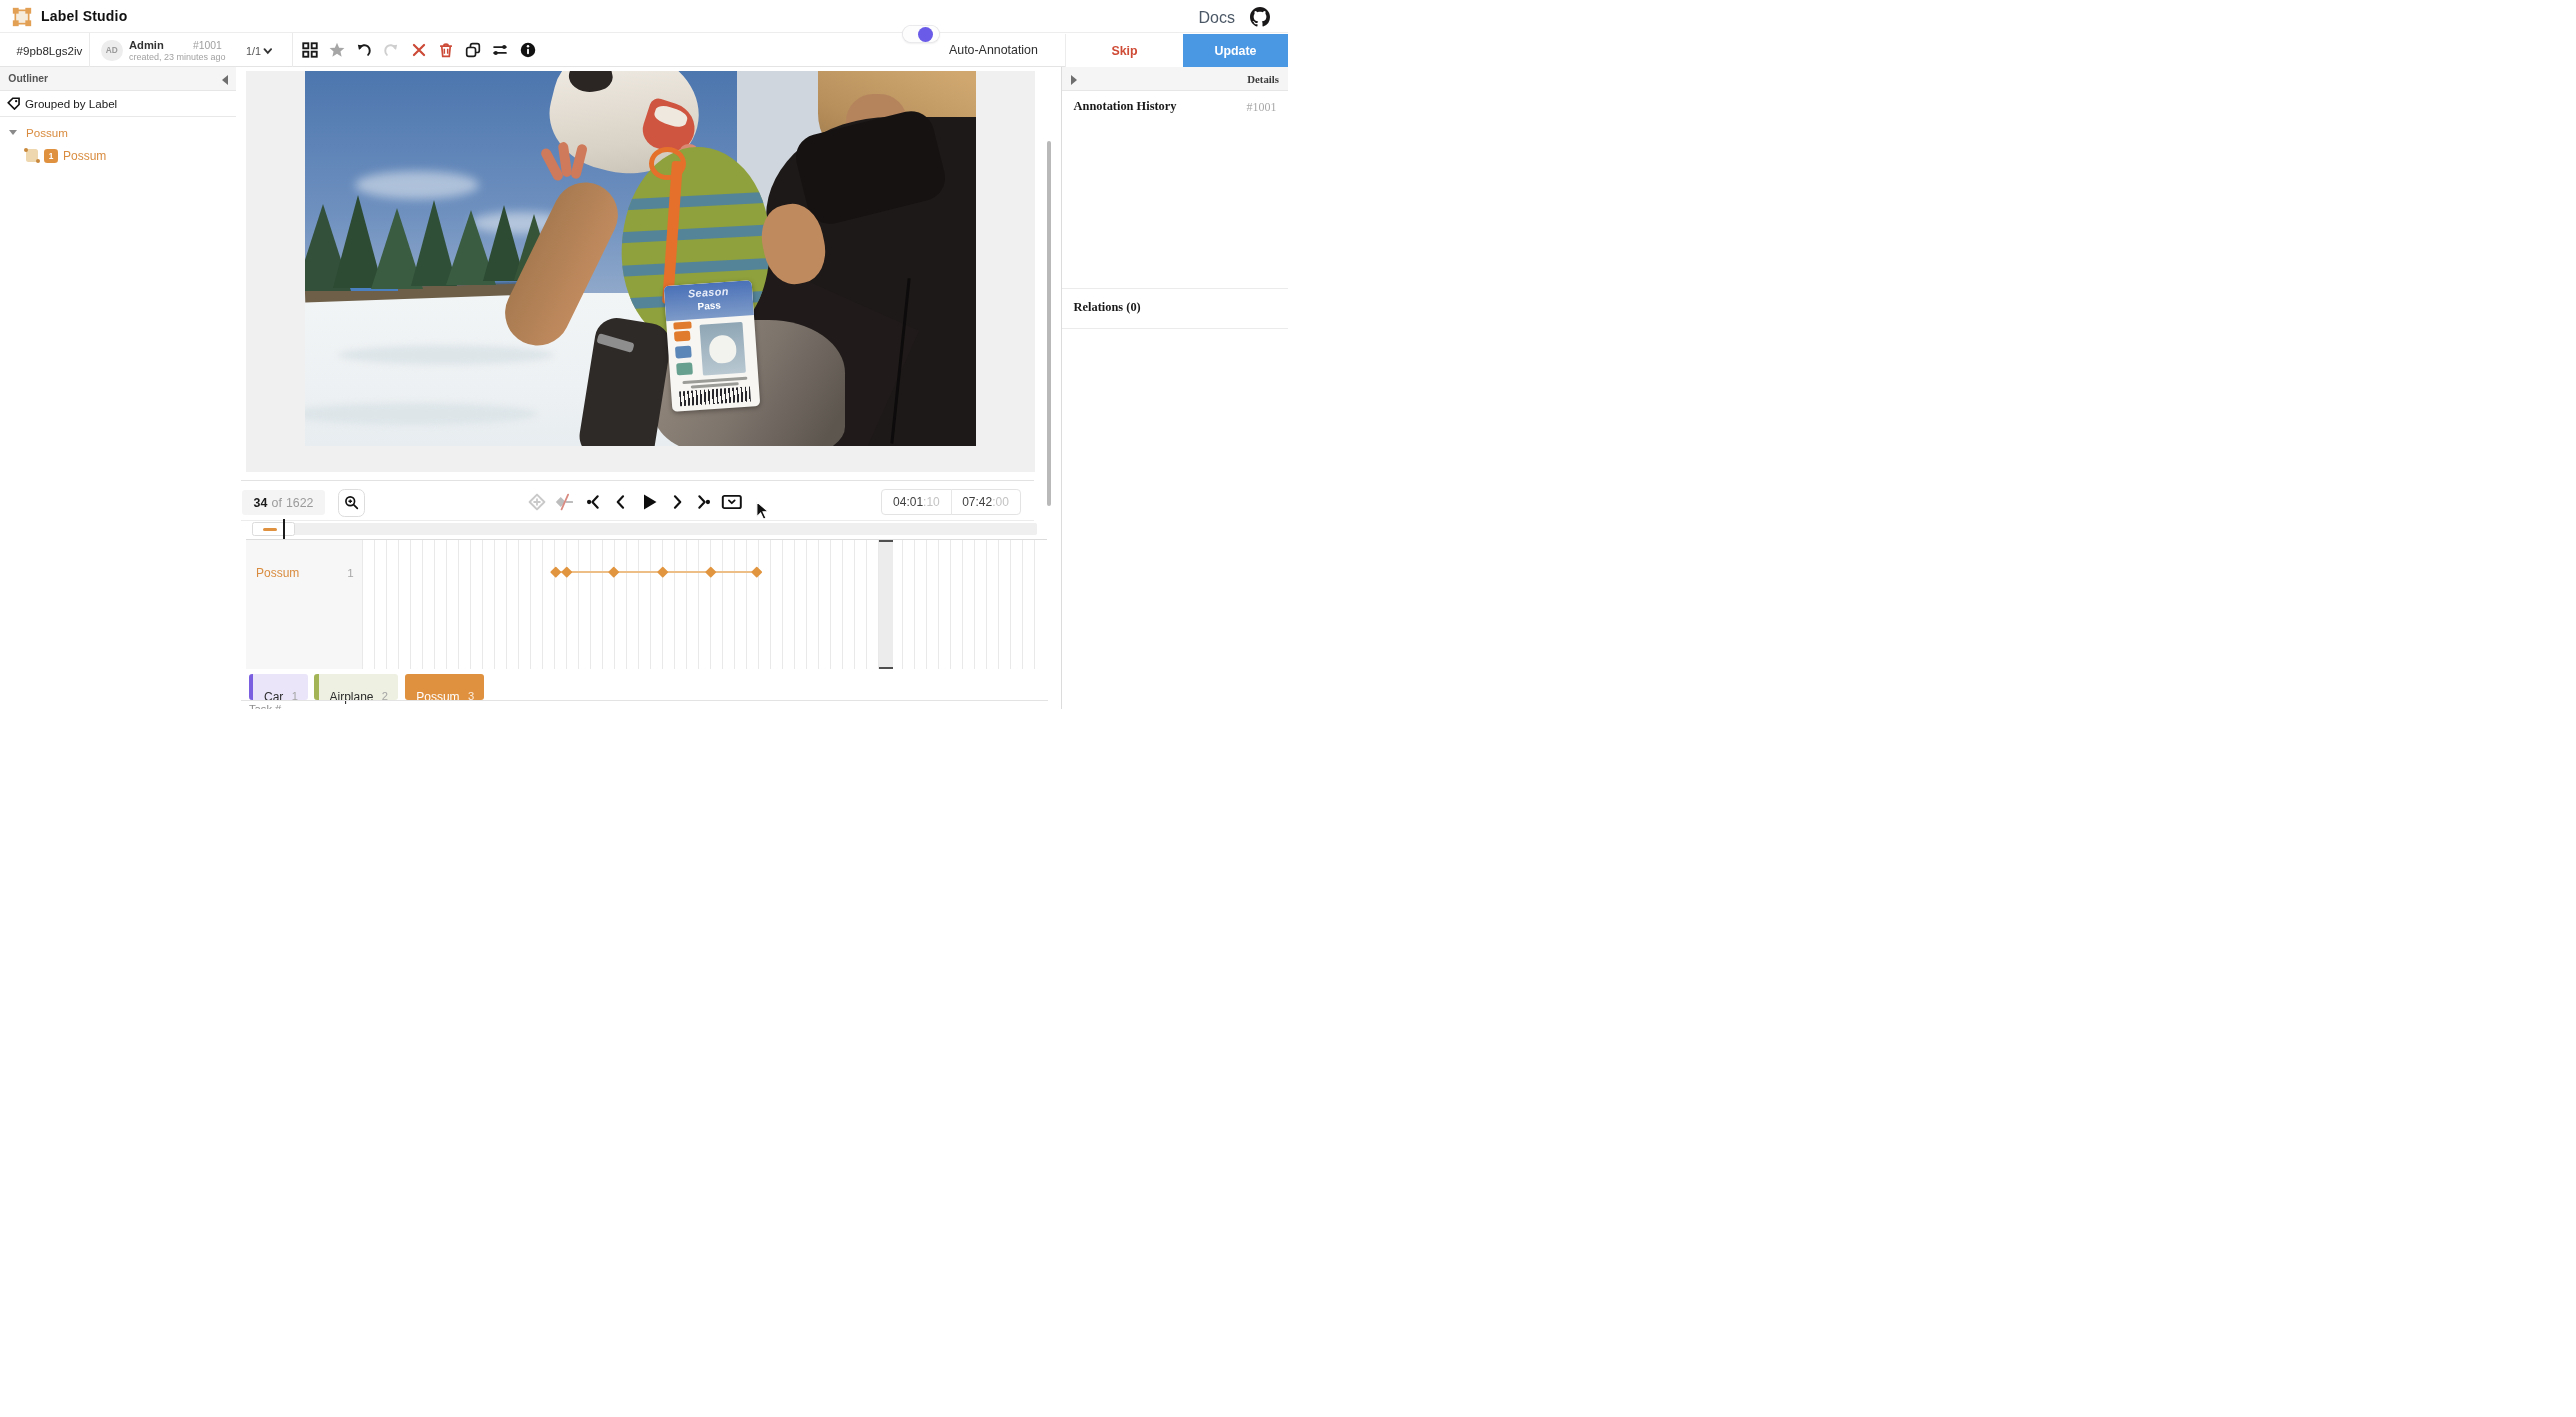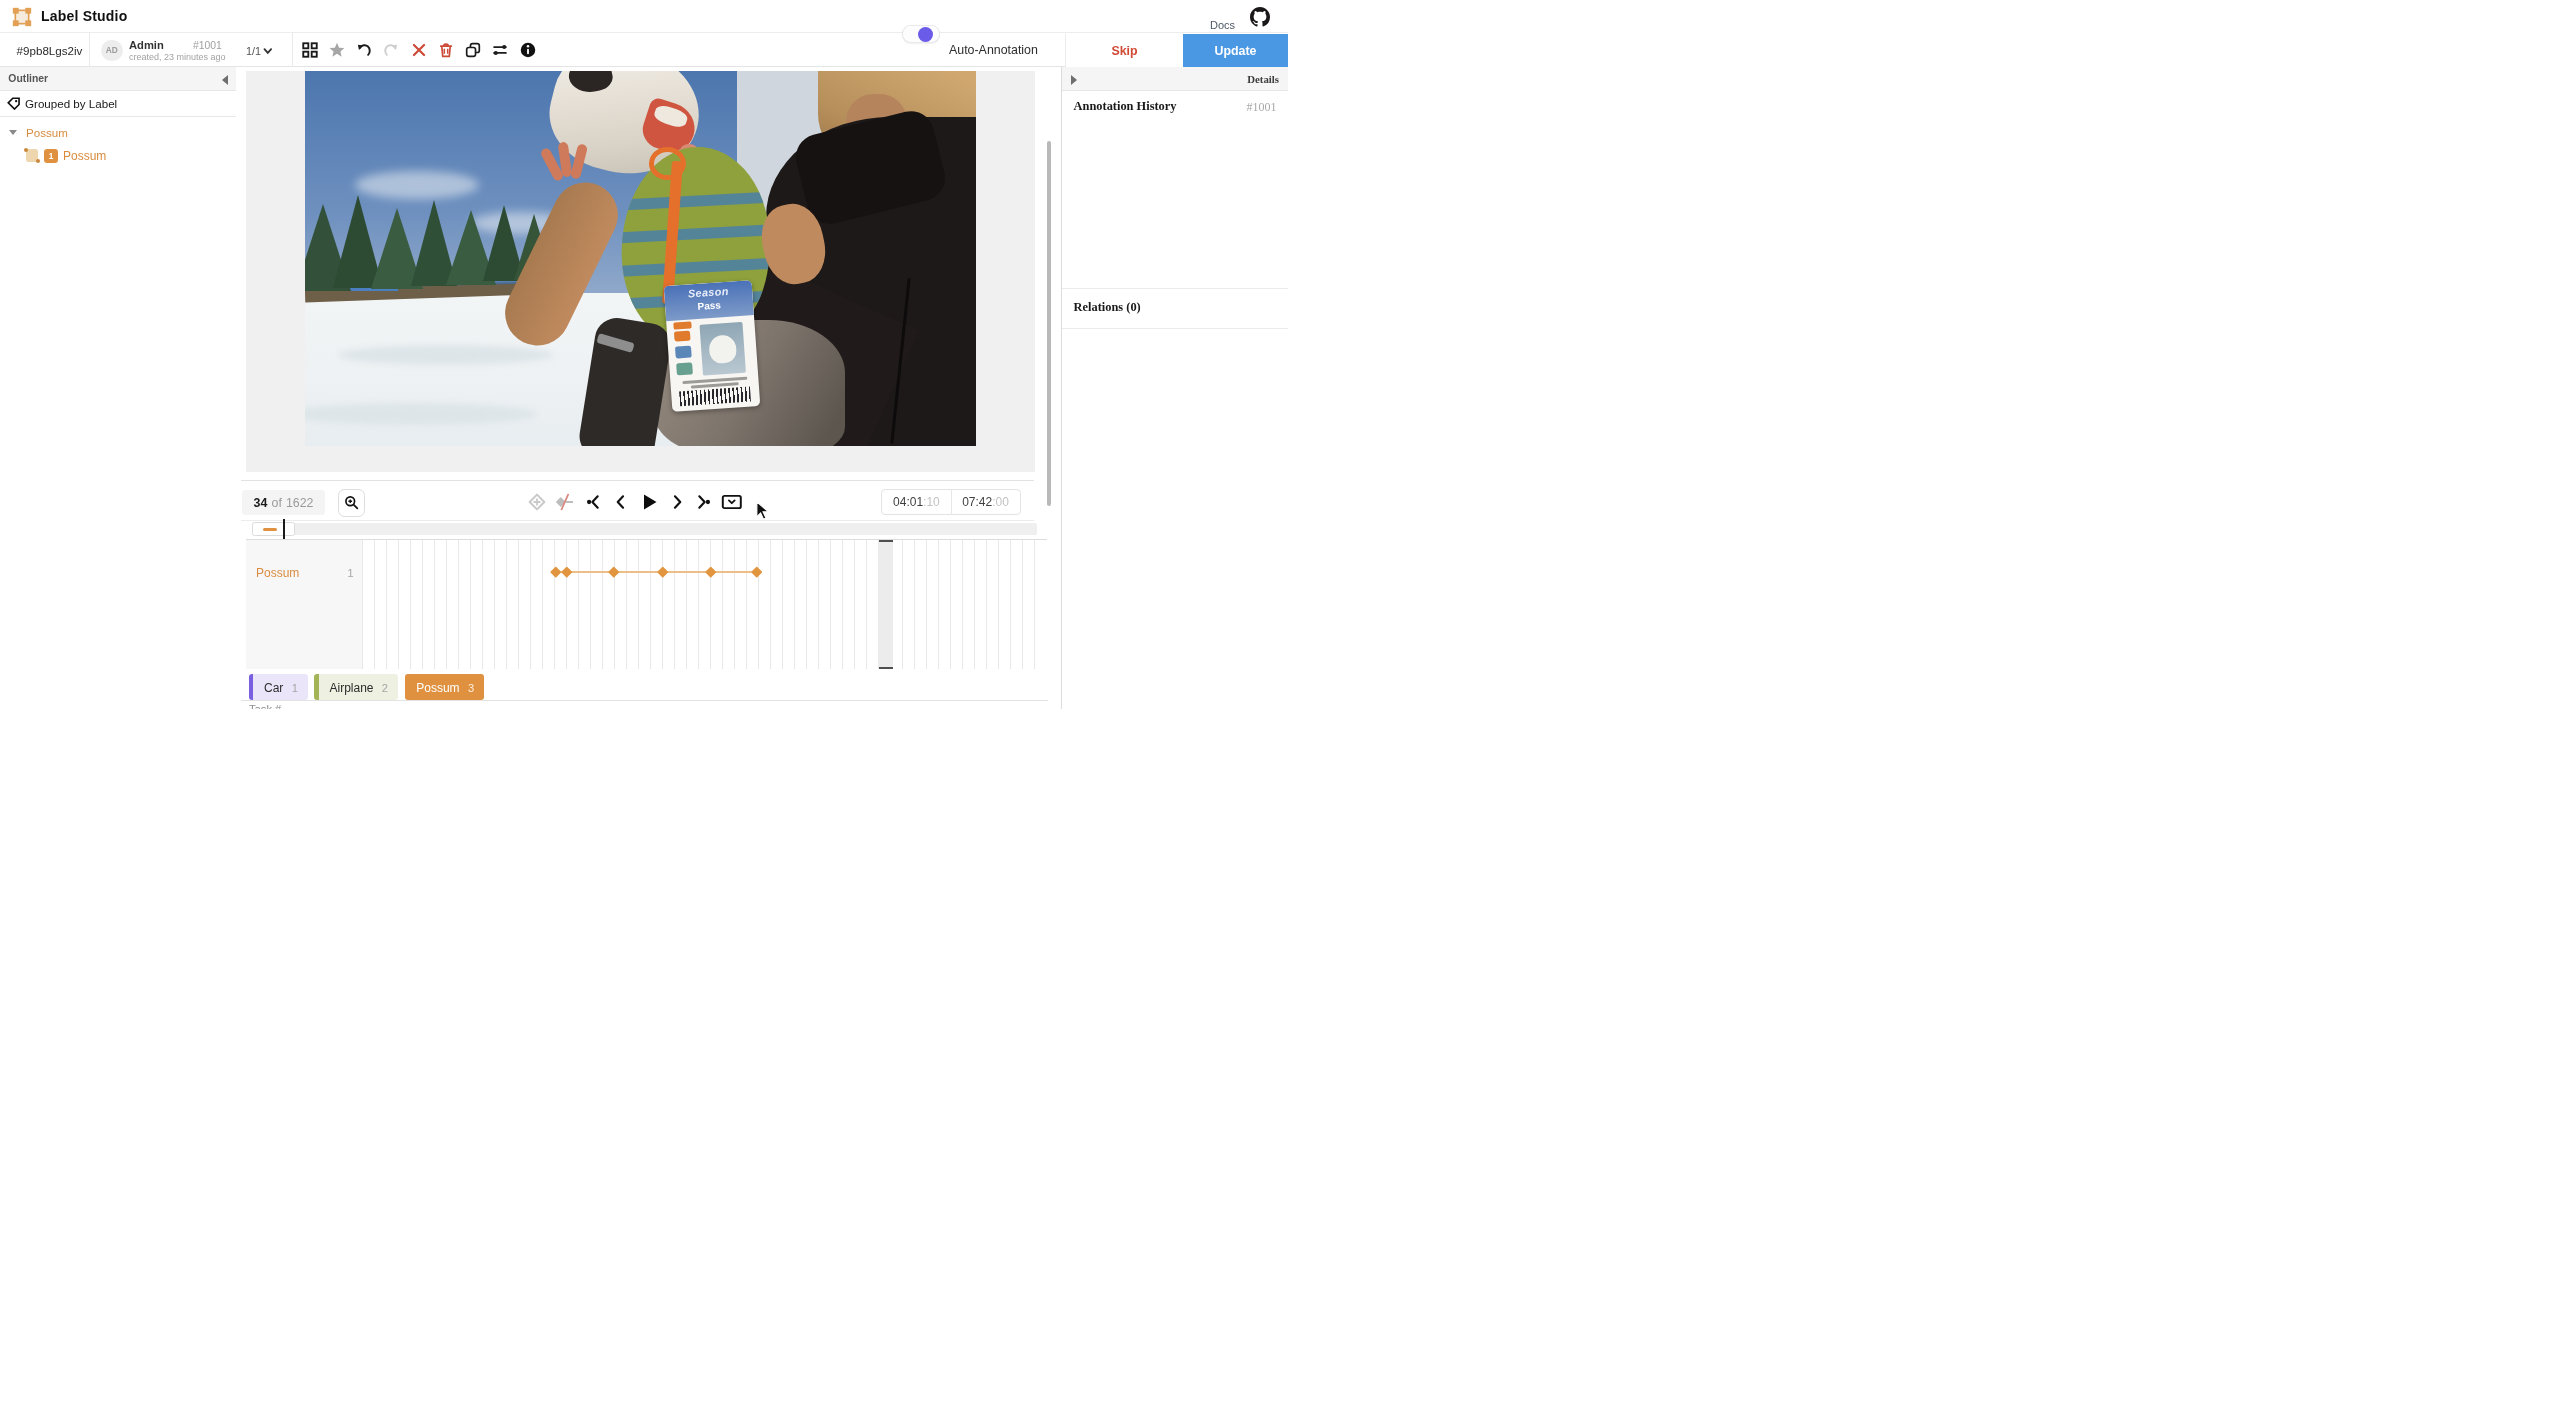--- a/index.html
+++ b/index.html
@@ -5,21 +5,21 @@
   * { box-sizing: border-box; margin: 0; padding: 0; }
   html,body { background:#fff; }
   body { font-family:"Liberation Sans", sans-serif; }
   .page { position:relative; width:1288px; height:709px; overflow:hidden; background:#fff; }
   .abs { position:absolute; }
 
   
   .topbar { position:absolute; left:0; top:0; width:1288px; height:33px; background:#fff; border-bottom:0.8px solid #ededed; z-index:30; }
   .ls-logo { position:absolute; left:11.6px; top:6.6px; width:20px; height:20px; }
   .app-title { position:absolute; left:41px; top:7.5px; font-size:14px; font-weight:700; color:#111; letter-spacing:0.2px; }
-  .docs-link { position:absolute; right:53px; top:19px; font-size:11px; color:#4c5866; }
+  .docs-link { position:absolute; right:53px; top:9px; font-size:16px; color:#4c5866; }
   .gh { position:absolute; right:18px; top:6.6px; width:20px; height:20px; }
 
   
   .toolbar { position:absolute; left:0; top:33px; width:1288px; height:34px; background:#fff; border-bottom:0.8px solid #e4e4e4; z-index:29; }
   .task-id { position:absolute; left:16.6px; top:10.8px; font-size:11.6px; color:#2a2a2a; font-weight:500; }
   .vdiv { position:absolute; top:0; width:0.8px; height:34px; background:#eaeaea; }
   .avatar { position:absolute; left:101px; top:6.6px; width:21.6px; height:21.6px; border-radius:50%; background:#ededed; color:#9a9a9a; font-size:8.3px; font-weight:700; display:flex; align-items:center; justify-content:center;text-align:right; }
   .user-name { position:absolute; left:129px; top:5.8px; font-size:11.2px; color:#333; font-weight:600; }
   .anno-id { position:absolute; left:193px; top:6.6px; font-size:10.4px; color:#a0a0a0; }
   .created { position:absolute; left:129px; top:19px; font-size:9px; color:#a2a2a2; white-space:nowrap; }
@@ -120,21 +120,21 @@
   .tl-track-label { position:absolute; left:10px; top:26px; font-size:12px; color:#d98c3f; }
   .tl-track-count { position:absolute; right:8.3px; top:26px; font-size:11.6px; color:#a8a8a8; }
   .tl-grid { position:absolute; left:116px; top:0; width:675px; height:129px; background:repeating-linear-gradient(90deg,#e9e9e9 0 0.8px,transparent 0.8px 12px); }
   .cur-col { position:absolute; left:517px; top:0; width:14px; height:129px; background:#ececec; border-top:2.5px solid #4f4f4f; border-bottom:2.5px solid #4f4f4f; }
   .kf-layer { position:absolute; left:0; top:0; width:801px; height:129px; pointer-events:none; }
   .kf-line { position:absolute; top:32px; height:1.7px; background:#edbe86; }
   .kf { position:absolute; top:29px; width:7.5px; height:7.5px; margin-left:-3.7px; background:#e2953f; transform:rotate(45deg); border-radius:0.8px; pointer-events:auto; }
 
   
   .chips { position:absolute; left:249px; top:674px; height:26px; display:flex; gap:6.6px; z-index:6; }
-  .chip { position:relative; height:26px; border-radius:3px; display:flex; align-items:center; padding:1px 10px 0 15px; gap:8.3px; font-size:12px; color:#2c2c2c; cursor:pointer; }
+  .chip { position:relative; height:26px; border-radius:3px; display:flex; align-items:flex-start; padding:16px 10px 0 15px; gap:8.3px; font-size:12px; color:#2c2c2c; cursor:pointer; }
   .chip .bar { position:absolute; left:0; top:0; width:4.1px; height:26px; border-radius:3.3px 0 0 3.3px; }
   .chip .hk { color:#a5a5a5; font-size:11.2px; }
   .chip-car { background:#eae5f9; }
   .chip-car .bar { background:#7a5fe0; }
   .chip-air { background:#eef0e1; }
   .chip-air .bar { background:#a3b457; }
   .chip-poss { background:#e0913f; color:#fff; padding-left:11.6px; }
   .chip-poss .hk { color:#fbeedd; }
   .bottom-rule { position:absolute; left:241px; top:700px; width:807px; height:0.8px; background:#e3e3e3; z-index:6; }
   .task-num { position:absolute; left:249px; top:703px; font-size:11.2px; color:#8d8d8d; z-index:6; }

